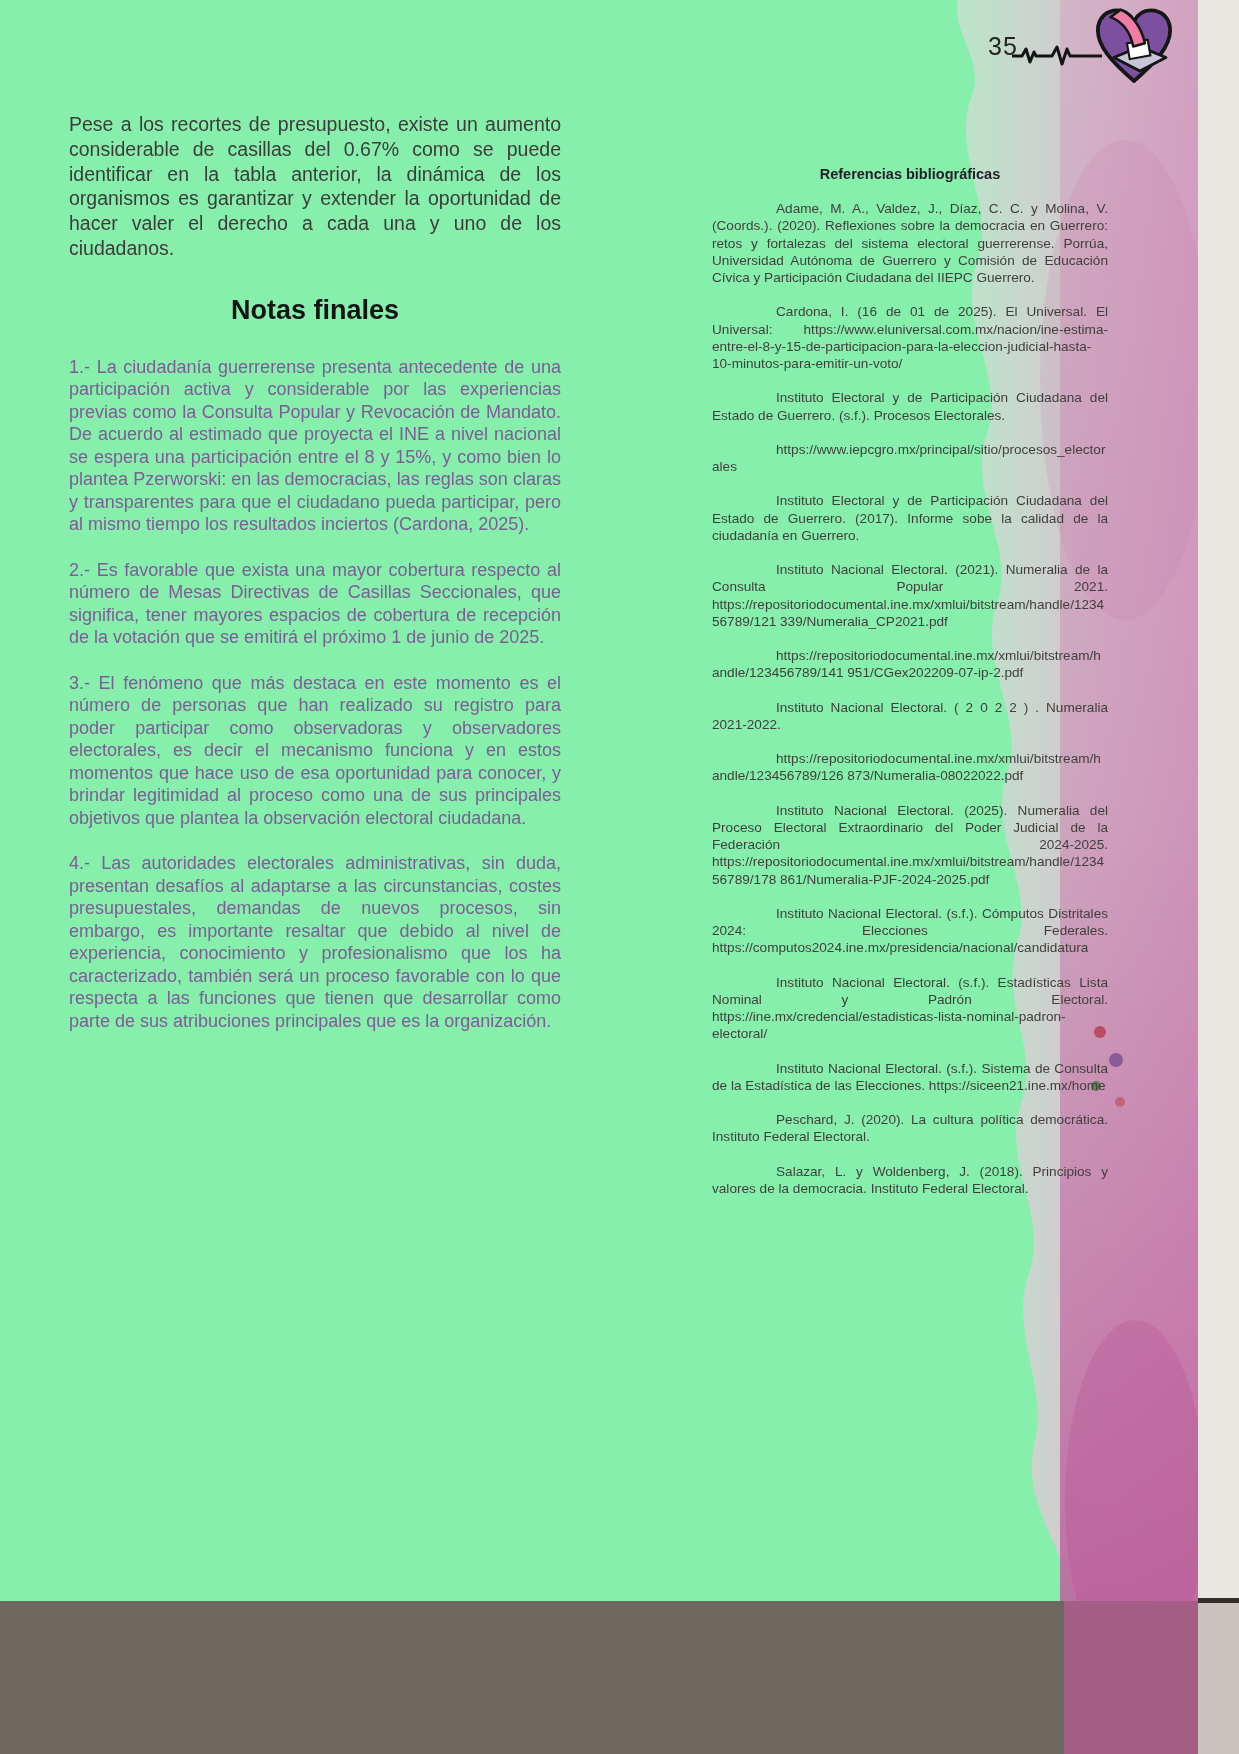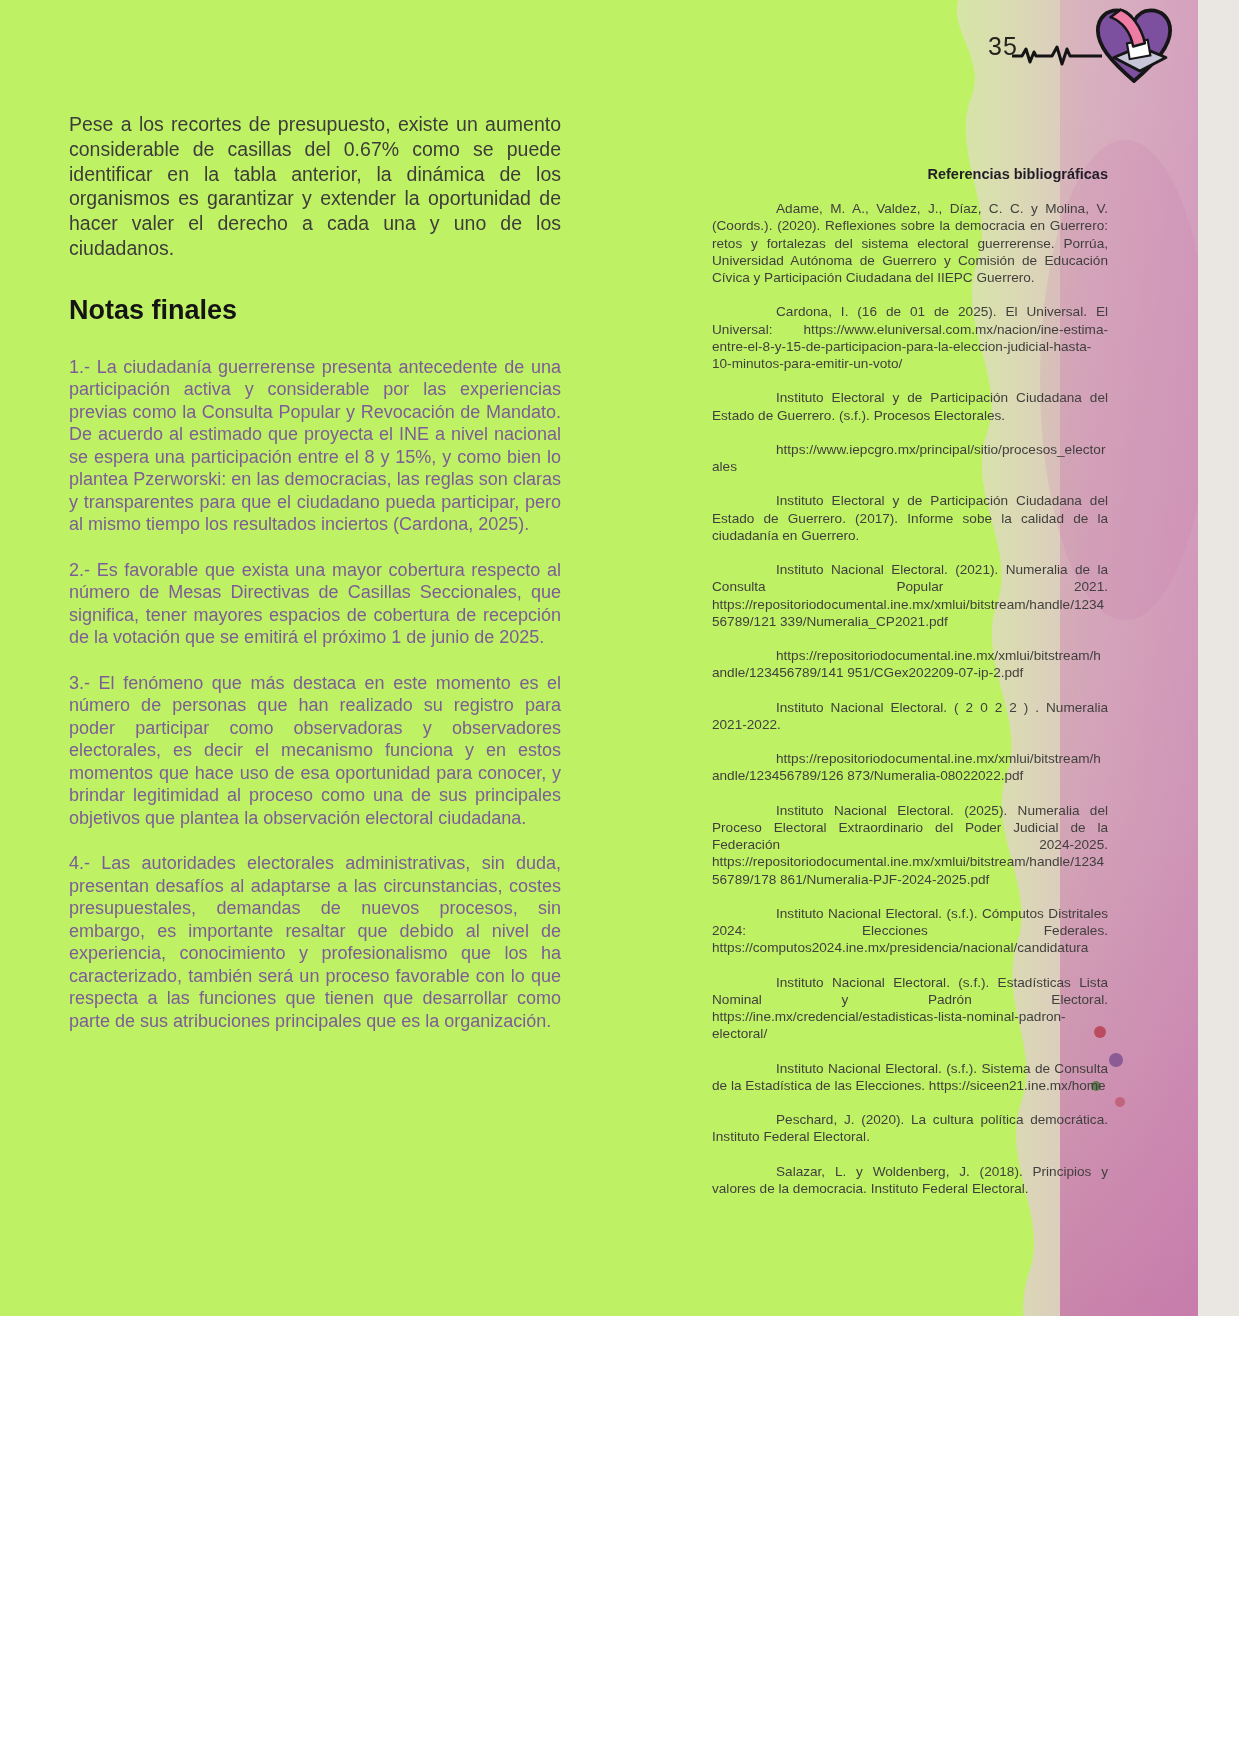--- a/index.html
+++ b/index.html
@@ -1,18 +1,18 @@
 <!DOCTYPE html>
 <html><head>
 <meta charset="utf-8">
 <style>
   html,body { margin:0; padding:0; background:#ffffff; }
   .page {
-    position:relative; width:1239px; height:1316px;
-    background:#bef264; overflow:hidden;
+    position:relative; width:1239px; height:1754px;
+    background:#86efac; overflow:hidden;
     font-family:"Liberation Sans", sans-serif;
   }
   
   .wash { position:absolute; left:0; top:0; width:1239px; height:1754px; z-index:1; }
   .right-strip { position:absolute; right:0; top:0; width:41px; height:1599px; background:#eae7e3; z-index:2; }
   .right-strip-bottom { position:absolute; right:0; top:1603px; width:41px; height:151px; background:#c9c4bd; z-index:2; }
   .strip-line { position:absolute; right:0; top:1598px; width:41px; height:5px; background:#332f28; z-index:3; }
   .bottom-band { position:absolute; left:0; top:1601px; width:1198px; height:153px; background:#6e695f; z-index:2; }
   .pink-bottom { position:absolute; left:1064px; top:1601px; width:134px; height:153px; background:rgba(187,92,150,0.72); z-index:3; }
   
@@ -23,31 +23,31 @@
   .ekg { position:absolute; left:1012px; top:40px; z-index:6; }
   .heart-logo { position:absolute; left:1092px; top:6px; z-index:6; }
   
   .left-col { position:absolute; left:69px; top:112px; width:492px; z-index:5; }
   .intro {
     margin:0 0 34px; font-size:19.5px; line-height:1.27;
     color:#3e3c3a; text-align:justify;
   }
   .notes-heading {
     margin:0 0 30px; font-size:27px; font-weight:bold;
-    color:#141414; text-align:left;
+    color:#141414; text-align:center;
   }
   .note {
     margin:0 0 23px; font-size:18px; line-height:1.25; font-weight:normal;
     color:#7d5c97; text-align:justify;
   }
   
   .refs { position:absolute; left:712px; top:166px; width:396px; z-index:5; }
   .refs-title {
     margin:0 0 18px; font-size:14.5px; font-weight:bold;
-    color:#221d28; text-align:right;
+    color:#221d28; text-align:center;
   }
   .ref {
     margin:14px 0 17px; font-size:13.6px; line-height:1.27;
     color:#413f3d; text-align:justify; text-indent:64px;
     overflow-wrap:anywhere;
   }
 </style>
 </head>
 <body>
 

